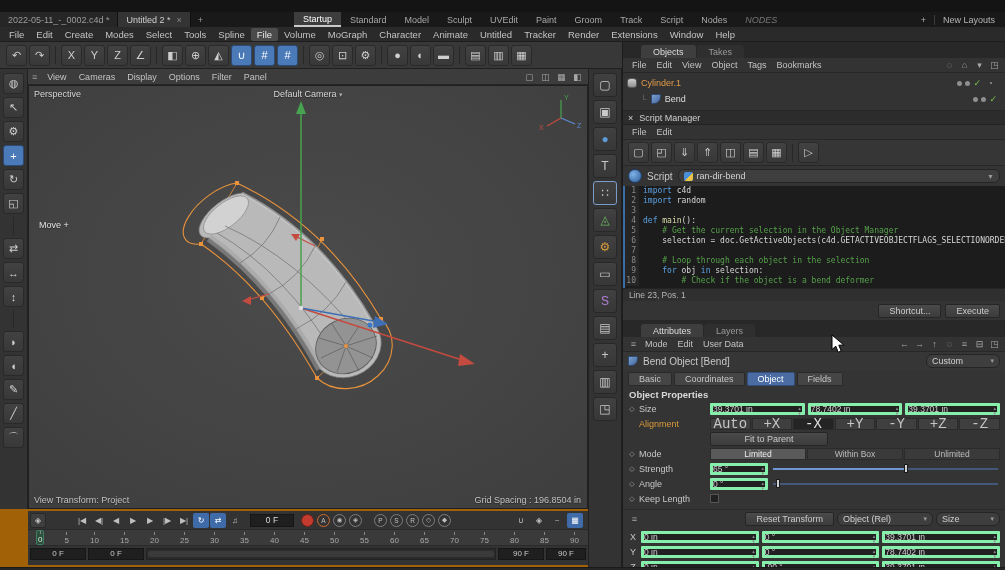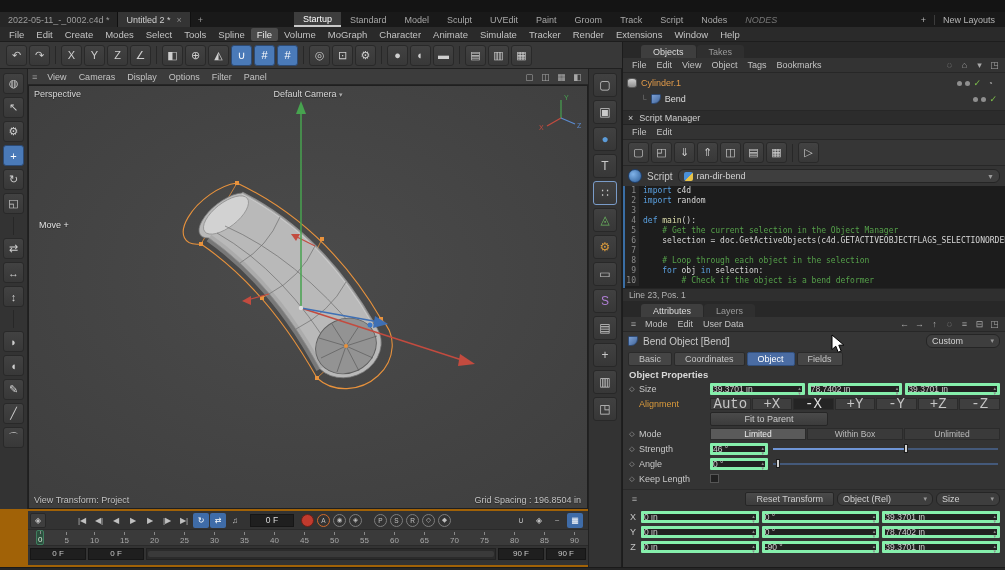--- a/index.html
+++ b/index.html
@@ -190,21 +190,21 @@
         <div class="mitem">Create</div>
         <div class="mitem">Modes</div>
         <div class="mitem">Select</div>
         <div class="mitem">Tools</div>
         <div class="mitem">Spline</div>
         <div class="mitem hl">File</div>
         <div class="mitem">Volume</div>
         <div class="mitem">MoGraph</div>
         <div class="mitem">Character</div>
         <div class="mitem">Animate</div>
-        <div class="mitem">Simulate</div>
+        <div class="mitem">Untitled</div>
         <div class="mitem">Tracker</div>
         <div class="mitem">Render</div>
         <div class="mitem">Extensions</div>
         <div class="mitem">Window</div>
         <div class="mitem">Help</div>
       </div>
   </div>
 
   <div class="toolbar" id="toolbar-icons">
       <div class="tbtn">↶</div>
@@ -465,20 +465,24 @@
         <div class="cl"><span class="ln">7</span><span class="ct"></span></div>
         <div class="cl"><span class="ln">8</span><span class="ct"><span class="cm">    # Loop through each object in the selection</span></span></div>
         <div class="cl"><span class="ln">9</span><span class="ct"><span class="pl">    </span><span class="kw">for</span><span class="pl"> obj </span><span class="kw">in</span><span class="pl"> selection:</span></span></div>
         <div class="cl"><span class="ln">10</span><span class="ct"><span class="cm">        # Check if the object is a bend deformer</span></span></div>
       </div>
 
     <div class="smstatus">
       <span>Line 23, Pos. 1</span>
     </div>
 
+    <div class="smbuttons">
+      <div class="btn">Shortcut...</div>
+      <div class="btn">Execute</div>
+    </div>
 
     <div class="ptabs" id="attr-tabs">
         <div class="ptab on">Attributes</div>
         <div class="ptab">Layers</div>
       </div>
 
     <div class="pmenu">
       <span class="mico">≡</span>
       <div id="attr-menu" style="display:flex">
           <div class="mi">Mode</div>
@@ -567,21 +571,21 @@
           <div class="seg on">Limited</div>
           <div class="seg">Within Box</div>
           <div class="seg">Unlimited</div>
         </div>
     </div>
 
     <div class="prow">
       <span class="pdia">◇</span>
       <span class="plab">Strength</span>
       <div class="vbox" style="flex:0 0 58px">
-          <span>46 °</span>
+          <span>65 °</span>
           <span class="stp">
             <span>▴</span>
             <span>▾</span>
           </span>
         </div>
       <div class="slider">
         <div class="track"></div>
           <div class="fill" id="strength-fill" style="width: calc(58% - 2px);"></div>
           <div class="handle" id="strength-handle" style="left: 58%;"></div>
       </div>

